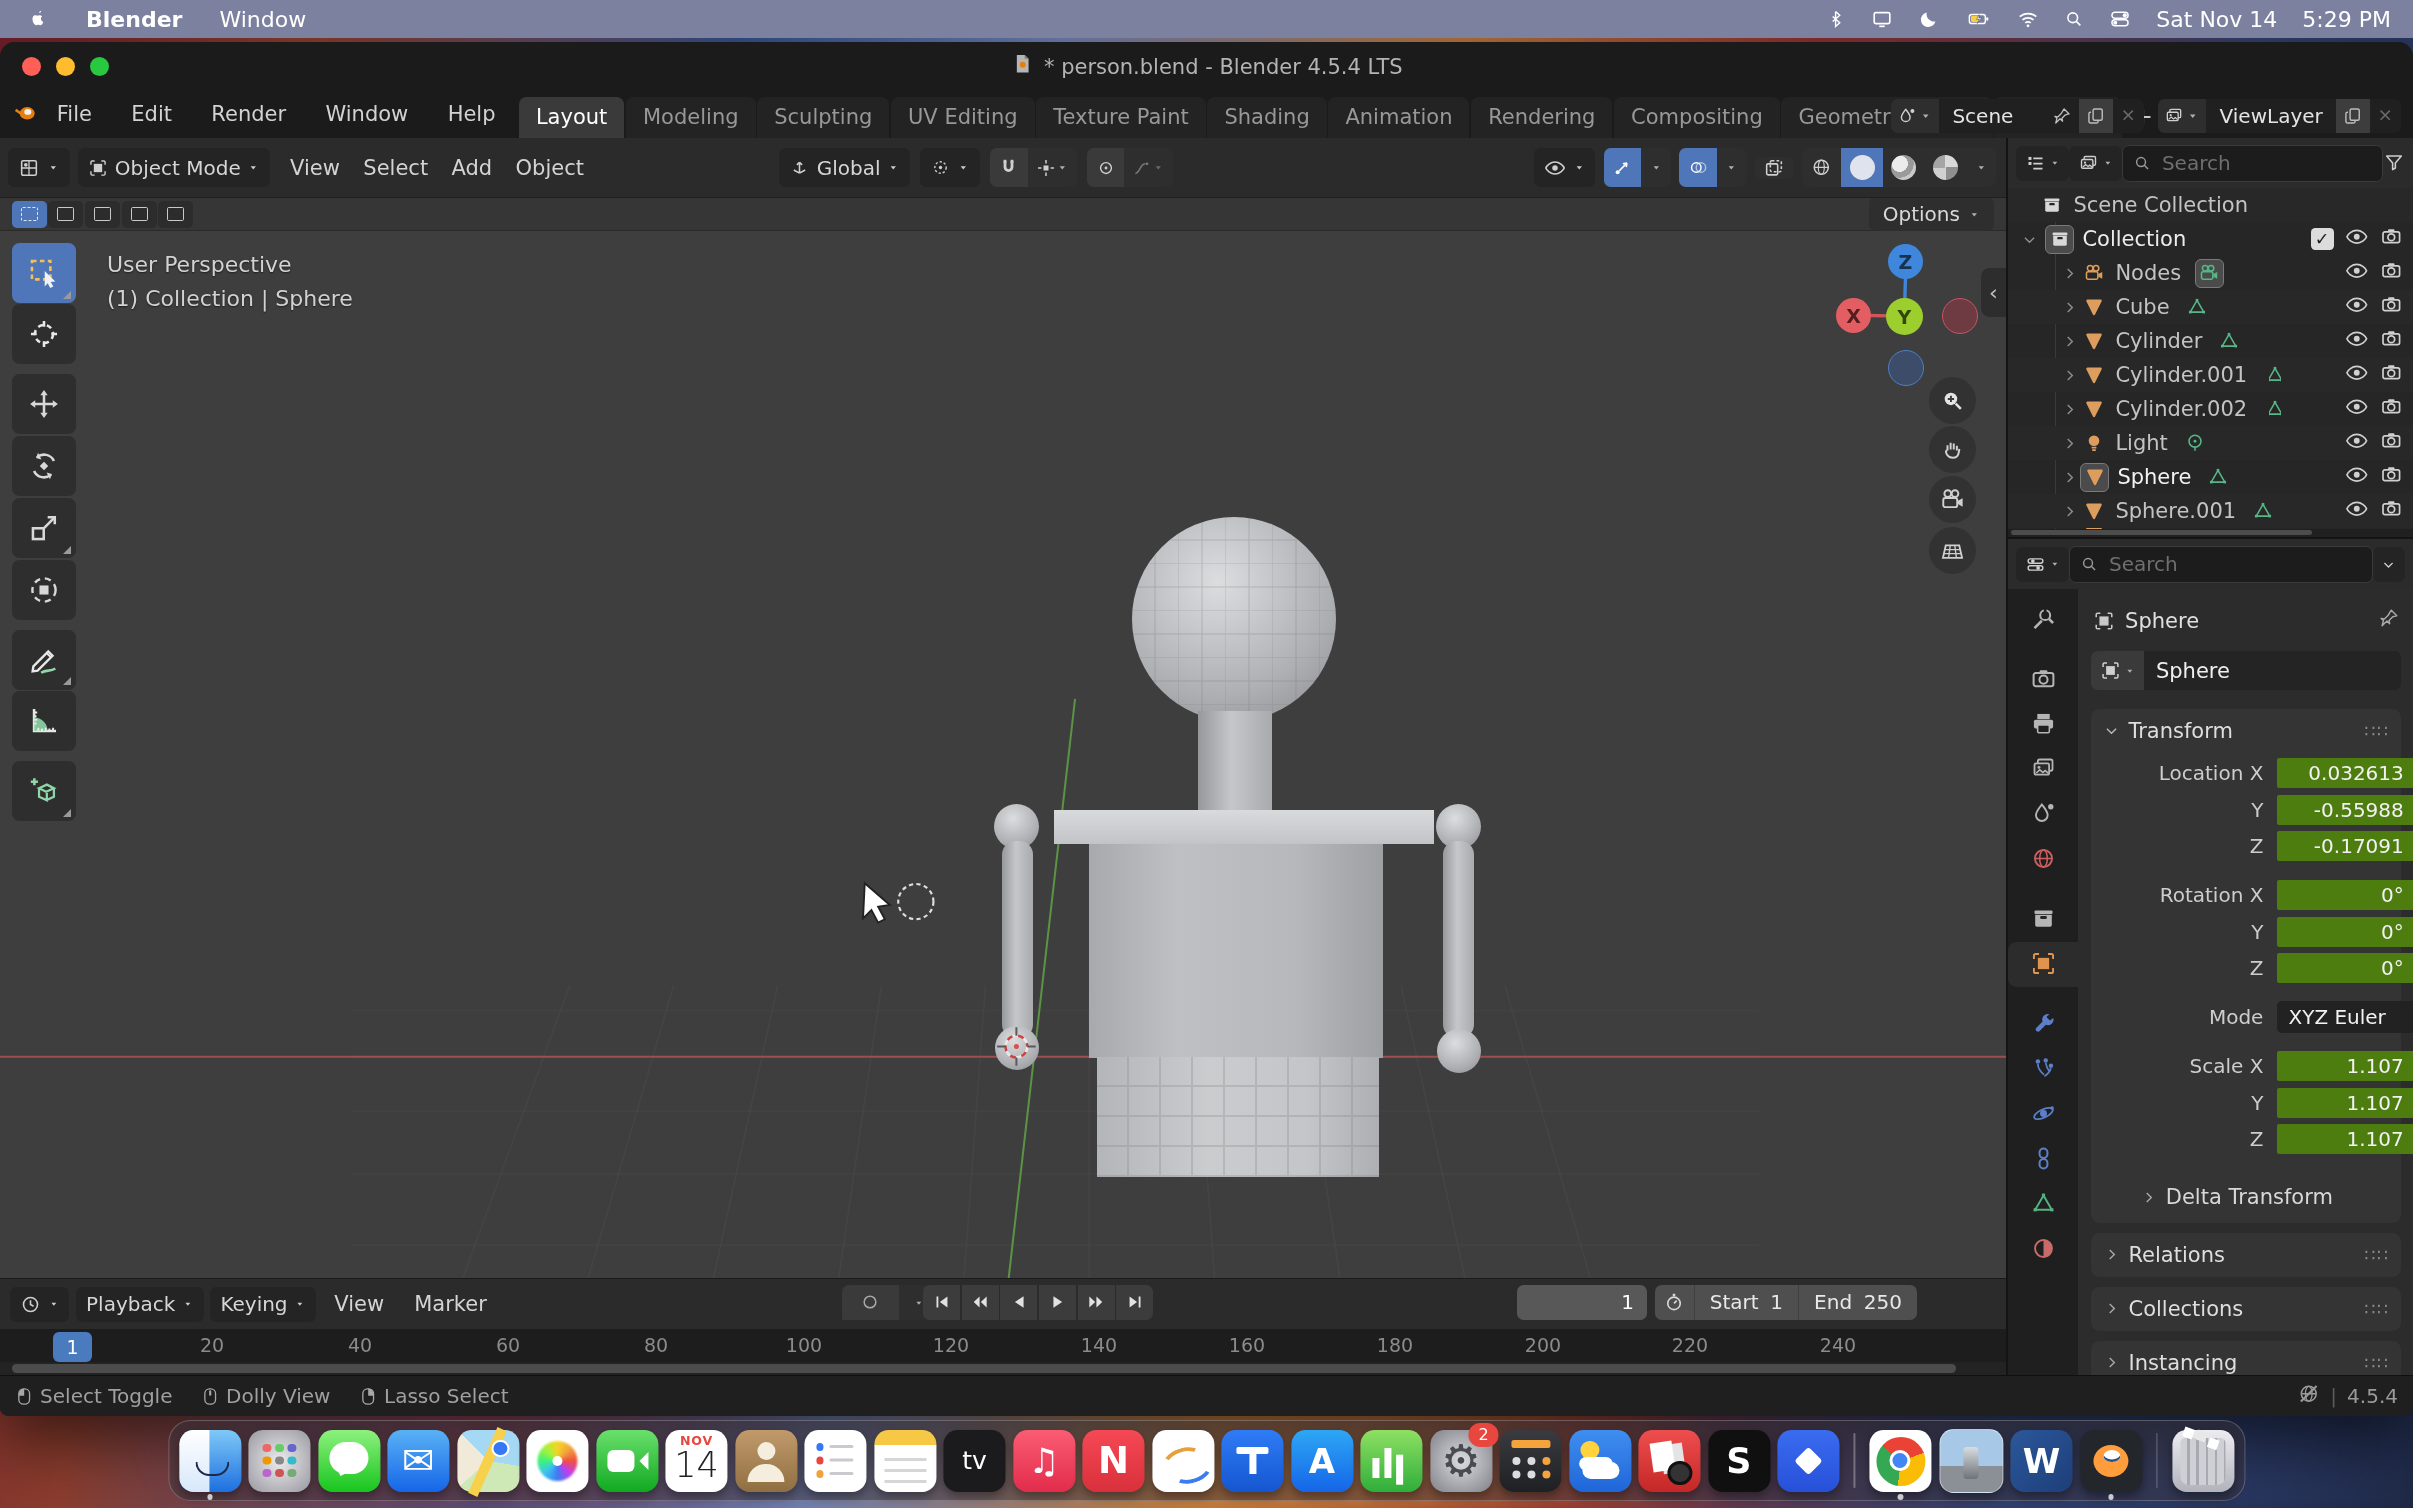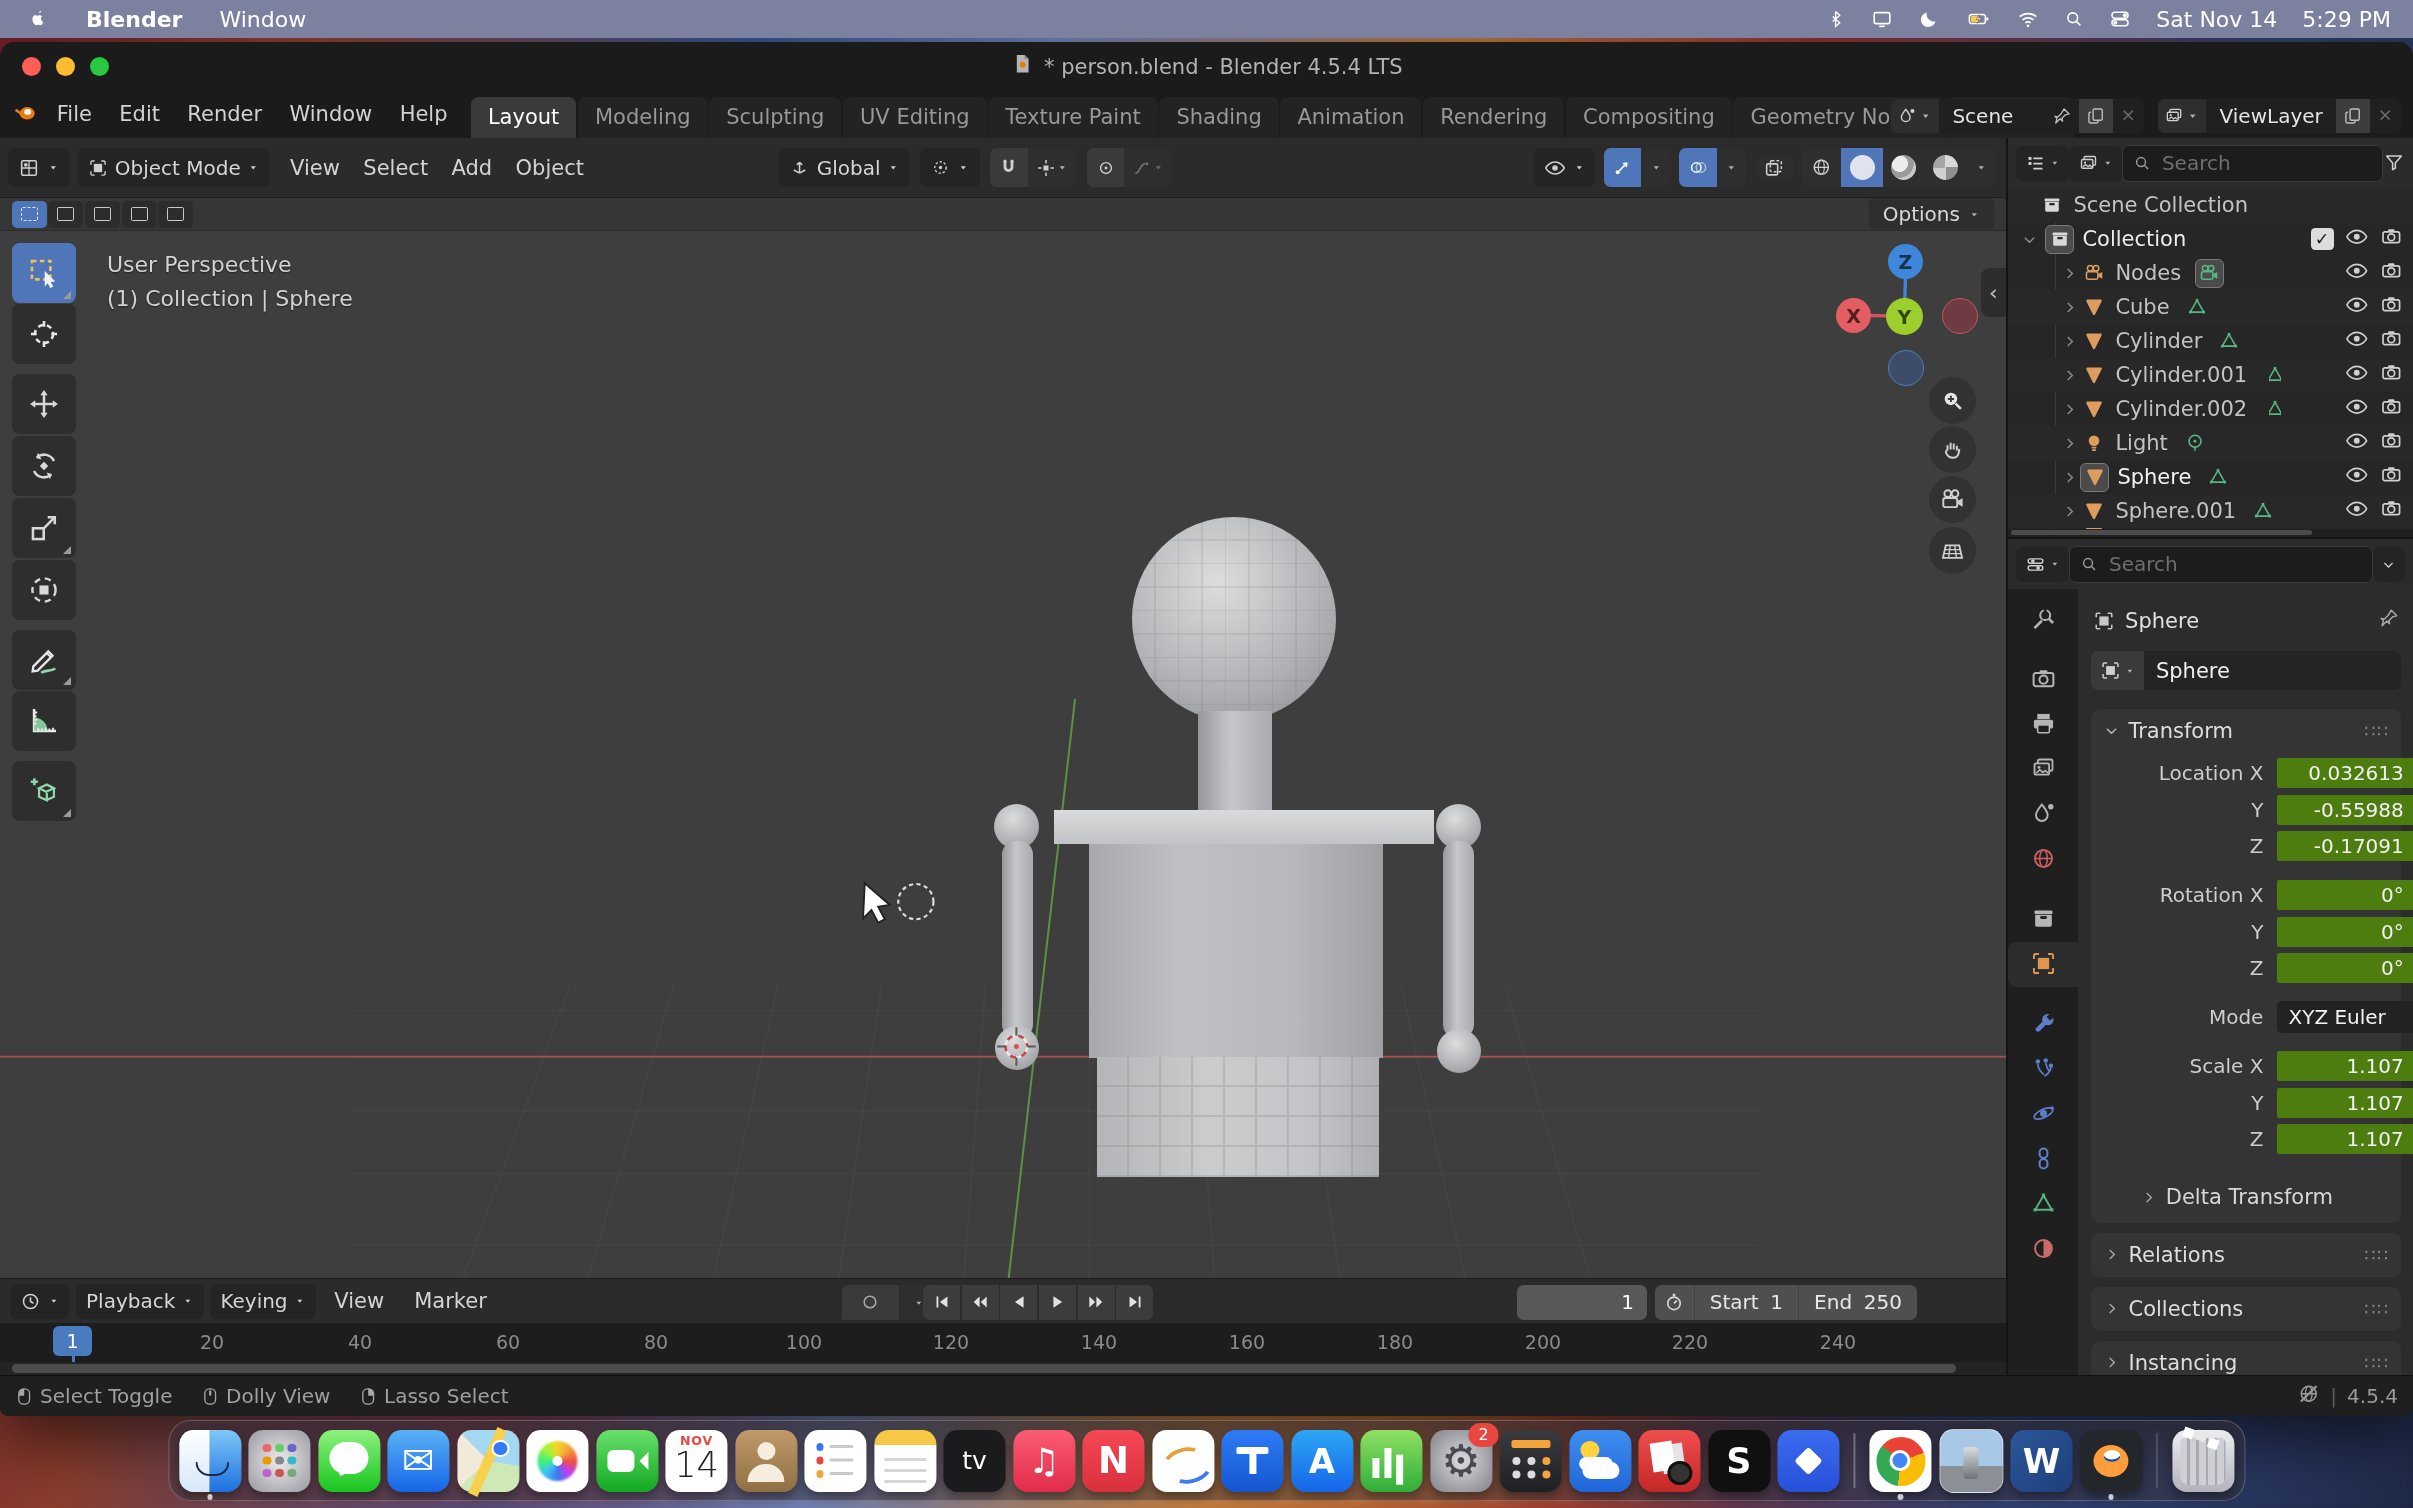--- a/index.html
+++ b/index.html
@@ -108,21 +108,21 @@
   
   .vtoolbar{position:absolute;left:11.7px;top:11.7px;display:flex;flex-direction:column;gap:1.7px;z-index:6;}
   .tbtn{width:64px;height:60px;border-radius:7.5px;background:#2c2c2ce6;display:flex;align-items:center;
     justify-content:center;position:relative;color:#d8d8d8;}
   .tbtn.active{background:#4f76b8;}
   .tbtn.gap{margin-top:8.4px;}
   .tbtn .corner{position:absolute;right:5px;bottom:4.2px;width:0;height:0;
     border-left:8.4px solid transparent;border-bottom:8.4px solid #9a9a9a;}
   
   .timeline{height:96px;background:#2b2b2b;flex:0 0 auto;display:flex;flex-direction:column;border-top:1.7px solid #1a1a1a;}
-  .tl-header{height:44px;position:relative;display:flex;align-items:center;}
+  .tl-header{height:50px;position:relative;display:flex;align-items:center;}
   .tl-left{display:flex;align-items:center;gap:6.7px;padding-left:10px;}
   .tl-abs{position:absolute;top:5.9px;display:flex;align-items:center;}
   .pbgrp{display:flex;gap:1.7px;border-radius:6.7px;overflow:hidden;}
   .pbtn{width:37px;height:35px;background:#3c3c3c;display:flex;align-items:center;justify-content:center;color:#e2e2e2;}
   .framefield{width:117px;height:35px;background:#585858;border-radius:6.7px;color:#fff;font-size:20px;
     display:flex;align-items:center;justify-content:flex-end;padding-right:13.4px;}
   .rangegrp{display:flex;height:35px;border-radius:6.7px;overflow:hidden;background:#4f4f4f;}
   .rangecell{display:flex;align-items:center;gap:11.7px;padding:0 15px;color:#e8e8e8;font-size:20px;}
   .rangecell + .rangecell{border-left:1.7px solid #404040;}
   .ruler{flex:1;background:#1d1d1d;position:relative;}
@@ -717,21 +717,21 @@
             </svg></span>
         <span>* person.blend - Blender 4.5.4 LTS</span>
       </div>
     </div>
 
     <div class="topbar">
       <div class="tb-menus">
         <span><svg width="25" height="25" viewBox="0 0 30 30">
               <use href="#sym-blenderlogo"></use>
             </svg></span>
-        <span id="tb-menus" style="display:flex;gap:4px;">
+        <span id="tb-menus" style="display:flex;gap:16px;">
             <span class="tbmenu">File</span>
             <span class="tbmenu">Edit</span>
             <span class="tbmenu">Render</span>
             <span class="tbmenu">Window</span>
             <span class="tbmenu">Help</span>
           </span>
       </div>
       <div class="ws-tabs" id="ws-tabs">
           <span class="wstab active">Layout</span>
           <span class="wstab">Modeling</span>

